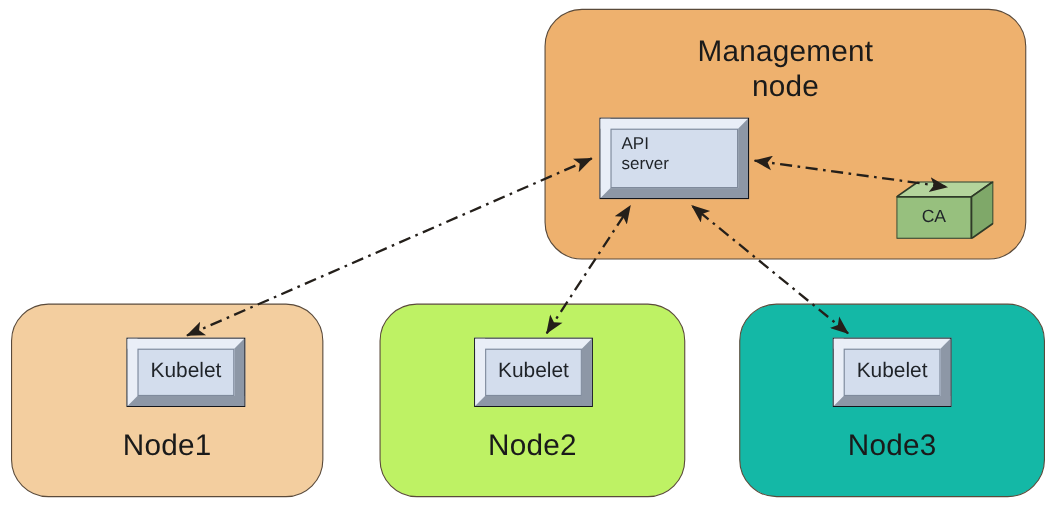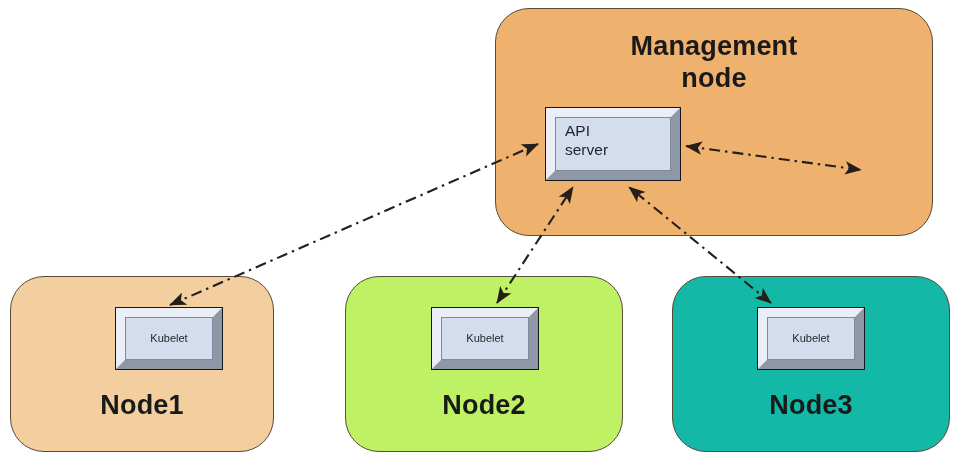--- a/index.html
+++ b/index.html
@@ -23,37 +23,37 @@
     box-sizing: border-box;
     border: 1.6px solid #5a4a3a;
     border-radius: 34px;
   }
   .region-label {
     position: absolute;
     left: 0;
     right: 0;
     text-align: center;
     color: #1a1a1a;
-    font-weight: 700;
+    font-weight: 400;
     letter-spacing: 0.2px;
     line-height: 1.18;
     white-space: pre-line;
   }
   #mgmt-node {
     left: 495px;
     top: 8px;
     width: 438px;
     height: 228px;
   }
   #mgmt-label {
     top: 22px;
     font-size: 27px;
   }
   .worker-node { top: 276px; height: 176px; }
-  #node1 { left: 10px;  width: 264px; }
+  #node1 { left: 10px;  width: 284px; }
   #node2 { left: 345px; width: 278px; }
   #node3 { left: 672px; width: 278px; }
   .worker-label {
     top: 113px;
     font-size: 27px;
   }
   
   .bevel-box {
     position: absolute;
     box-sizing: border-box;
@@ -114,21 +114,21 @@
     padding-top: 5px;
   }
   .kubelet-box {
     top: 307px;
     width: 108px;
     height: 63px;
   }
   #kubelet-1 { left: 115px; }
   #kubelet-2 { left: 431px; }
   #kubelet-3 { left: 757px; }
-  .kubelet-box .bevel-label { font-size: 11px; }
+  .kubelet-box .bevel-label { font-size: 19px; }
   
   #ca-box {
     position: absolute;
     left: 815px;
     top: 165px;
     width: 88px;
     height: 52px;
   }
   #ca-label {
     position: absolute;
@@ -165,20 +165,28 @@
   </div>
 
   <div class="bevel-box" id="api-server">
     <div class="bevel-tl"></div>
     <div class="bevel-br"></div>
     <div class="bevel-face"></div>
     <div class="bevel-label">API
 server</div>
   </div>
 
+  <div id="ca-box">
+    <svg width="88" height="52" viewBox="0 0 88 52">
+      <polygon points="0,14 20,0 88,0 68,14" fill="#b4d49c" stroke="#2f3a28" stroke-width="1.6" stroke-linejoin="round"></polygon>
+      <polygon points="68,14 88,0 88,38 68,52" fill="#7fa869" stroke="#2f3a28" stroke-width="1.6" stroke-linejoin="round"></polygon>
+      <rect x="0" y="14" width="68" height="38" fill="#97c07e" stroke="#2f3a28" stroke-width="1.6" stroke-linejoin="round"></rect>
+    </svg>
+    <div id="ca-label">CA</div>
+  </div>
 
   <div class="region worker-node" id="node1" style="background:#f3ce9f;">
     <div class="region-label worker-label">Node1</div>
   </div>
   <div class="bevel-box kubelet-box" id="kubelet-1">
     <div class="bevel-tl"></div>
     <div class="bevel-br"></div>
     <div class="bevel-face"></div>
     <div class="bevel-label centered">Kubelet</div>
   </div>

